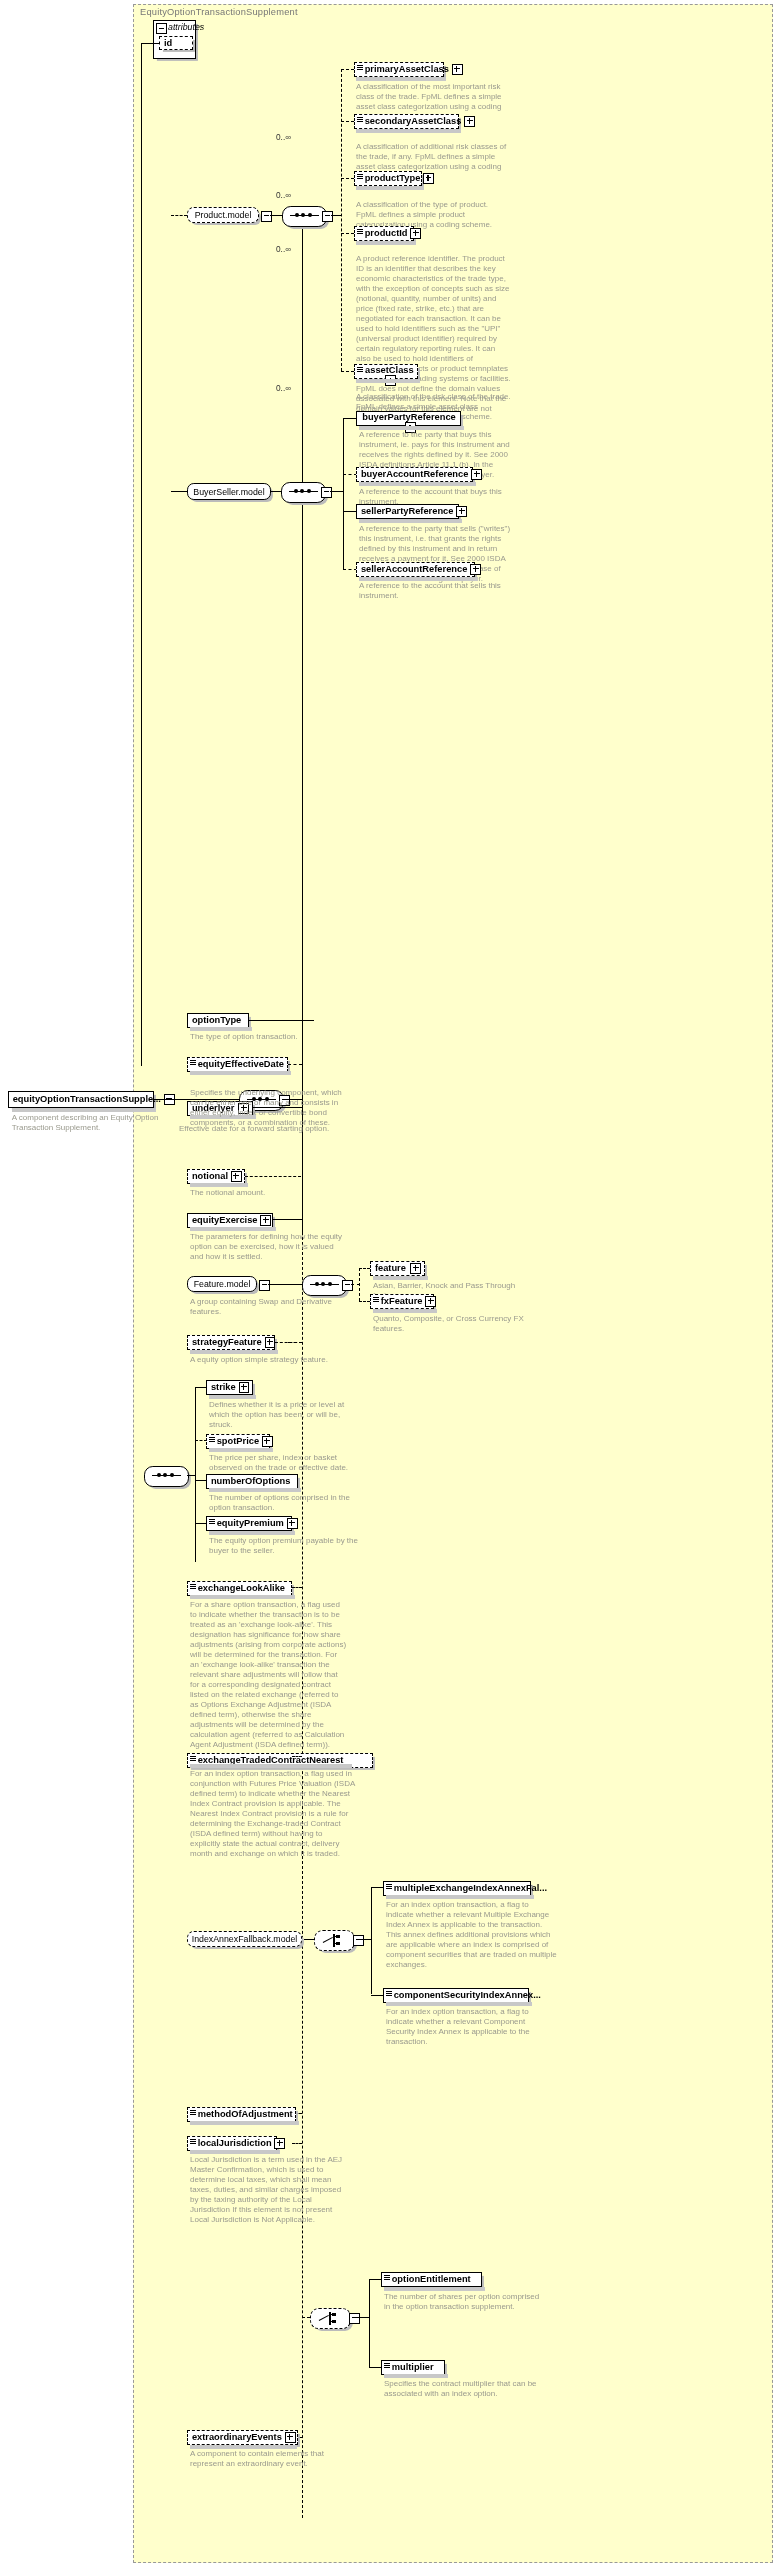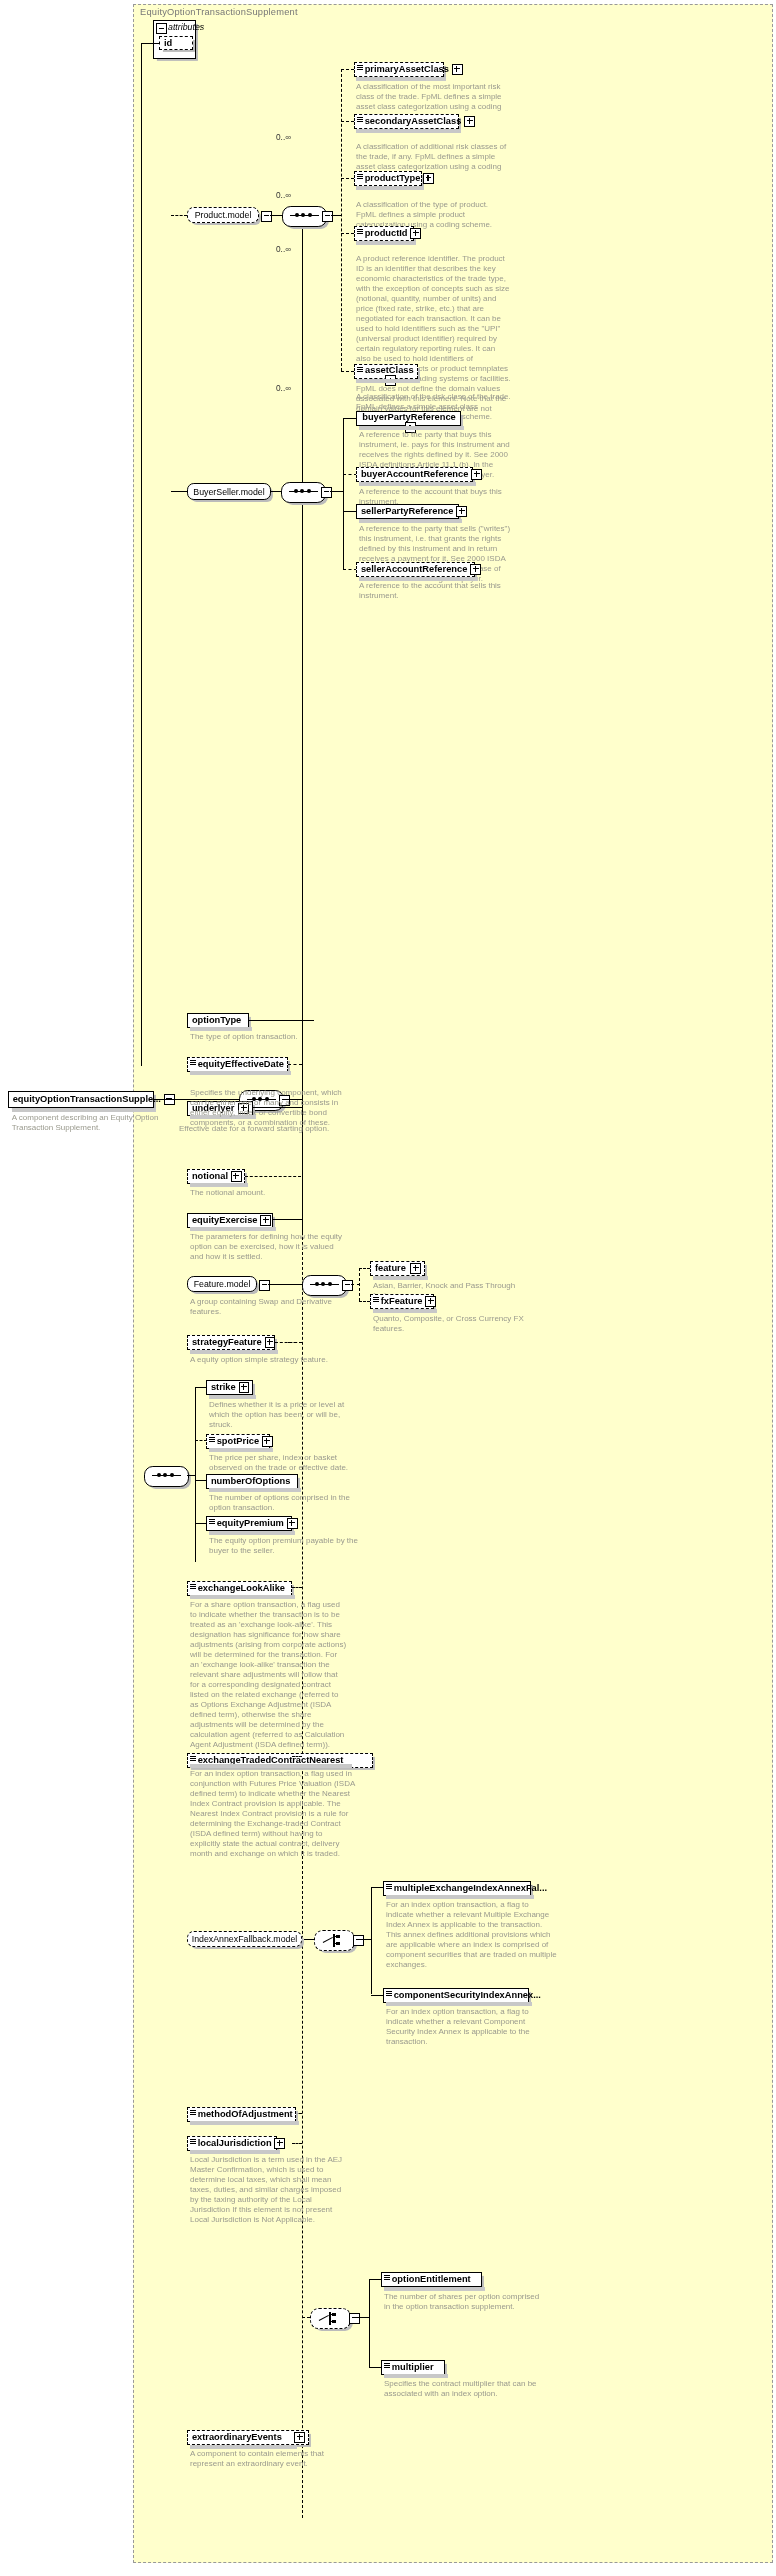--- a/index.html
+++ b/index.html
@@ -659,21 +659,21 @@
         <i></i>
         <i></i>
       </span>
     <span class="lbl">multiplier</span>
   </div>
   <div class="ubar" style="left:384px;top:2374px;width:64px;"></div>
   <div class="desc" style="left:384px;top:2379px;width:195px;">Specifies the contract multiplier that can be
 associated with an index option.</div>
 
   <div class="dln h" style="left:292px;top:2437px;width:9.7px;"></div>
-  <div class="node opt" style="left:187px;top:2430px;width:122px;height:14.6px;">
+  <div class="node opt" style="left:187px;top:2430px;width:111px;height:14.6px;">
     <span class="lbl">extraordinaryEvents</span>
     <span class="expander plus"></span>
   </div>
   <div class="ubar" style="left:190px;top:2445px;width:107px;"></div>
   <div class="desc" style="left:190px;top:2449px;width:185px;">A component to contain elements that
 represent an extraordinary event.</div>
 
 </div>
 
 

